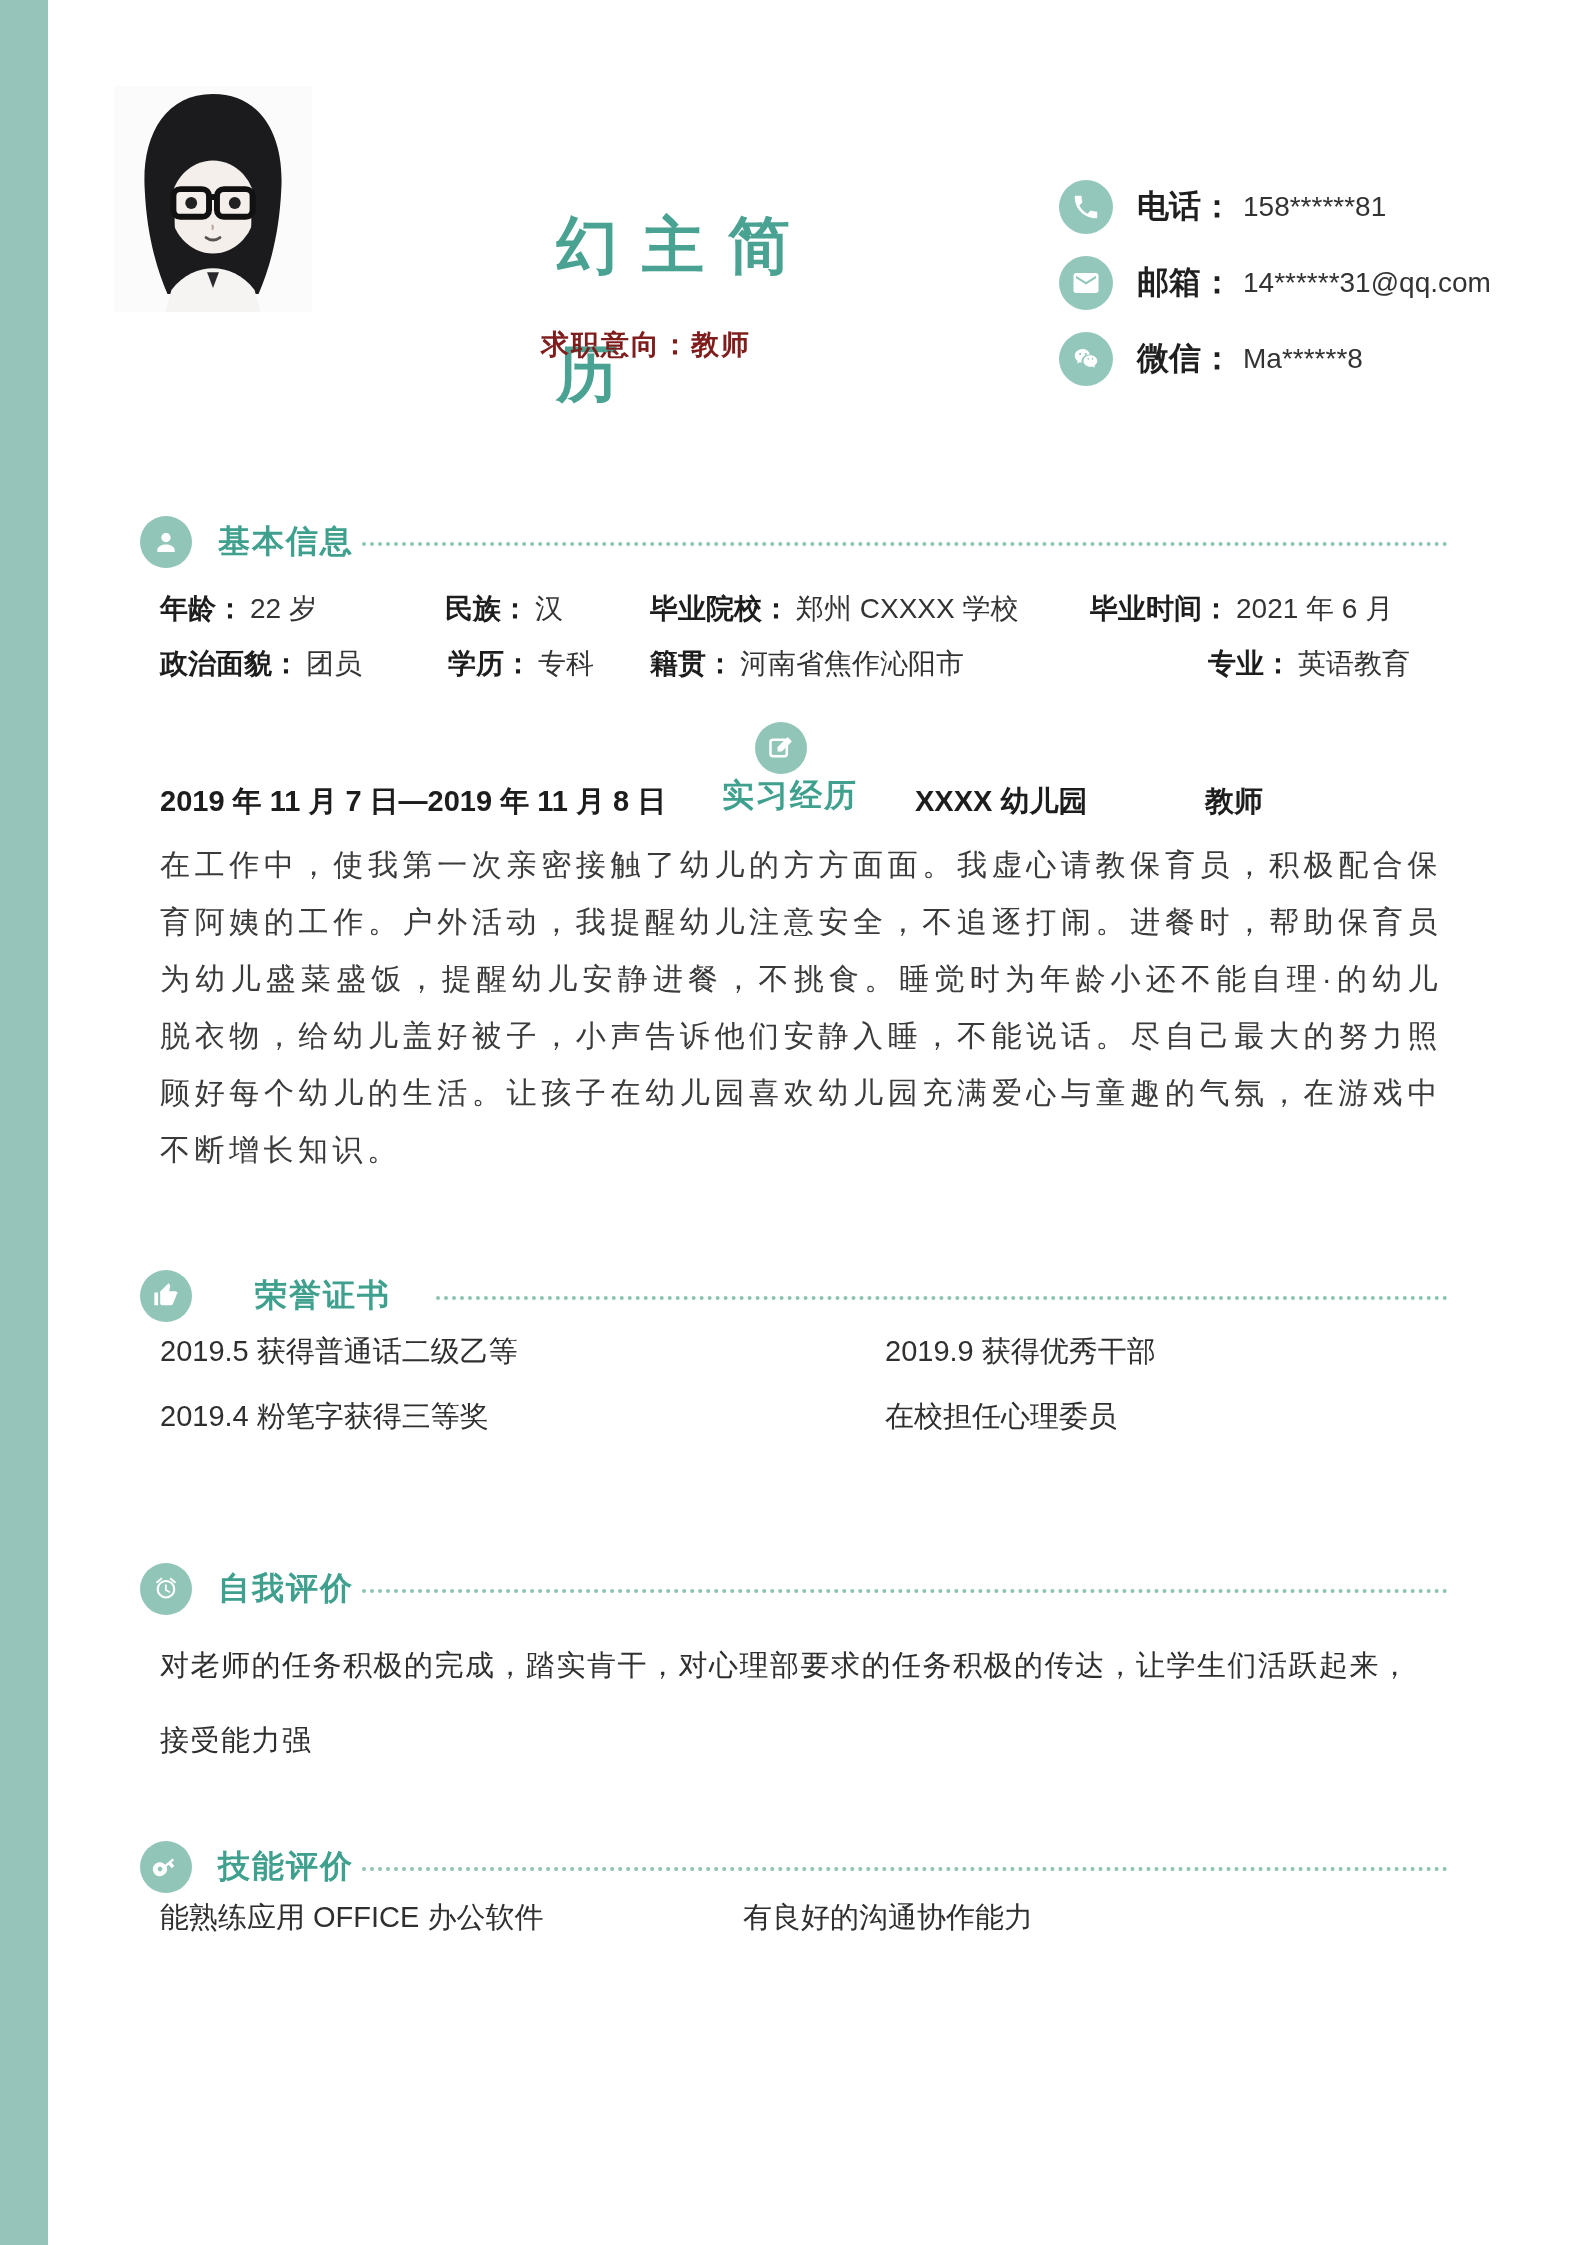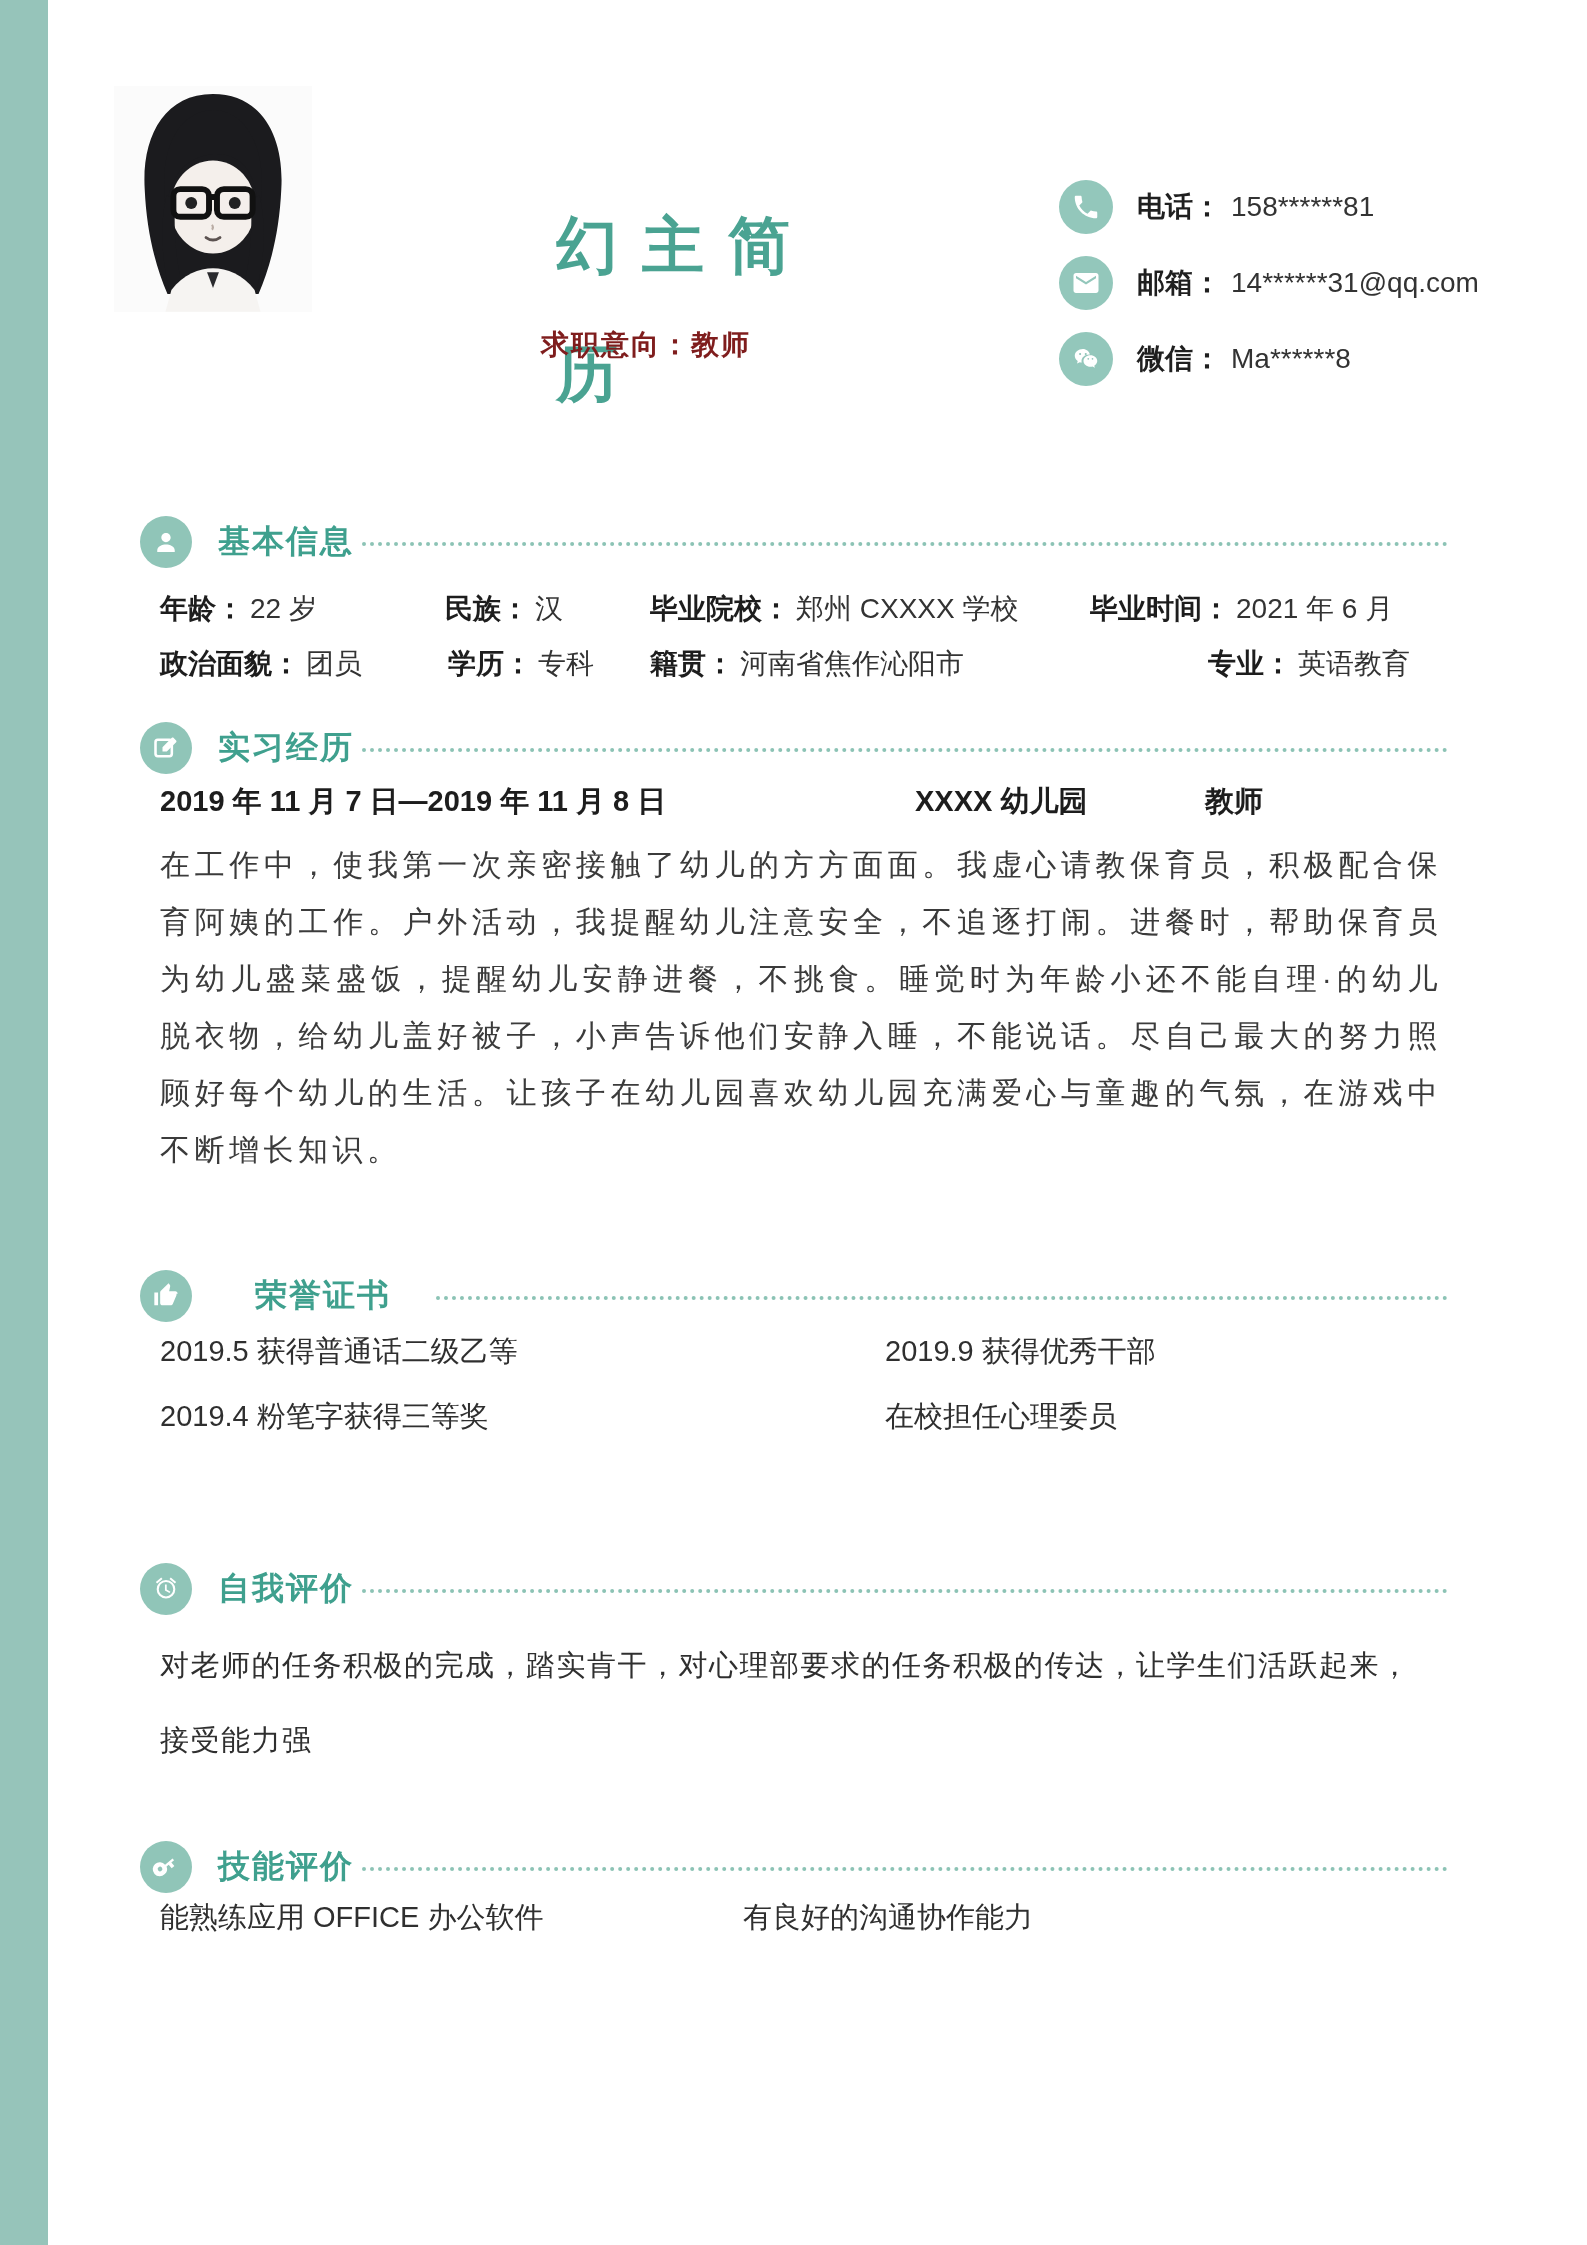--- a/index.html
+++ b/index.html
@@ -15,31 +15,31 @@
     font-family:"DejaVu Serif",serif;font-weight:700;font-size:62px;line-height:128px;
     letter-spacing:24px;color:#4aa392;}
   .job-intent{position:absolute;left:541px;top:326px;z-index:2;
     font-size:28px;font-weight:700;color:#7f1d1d;letter-spacing:2px;}
 
   
   .contact{position:absolute;left:1059px;top:180px;}
   .contact-row{display:flex;align-items:center;height:54px;margin-bottom:22px;}
   .contact-badge{width:54px;height:54px;border-radius:50%;background:#93c7bb;flex:0 0 54px;
     display:flex;align-items:center;justify-content:center;margin-right:24px;}
-  .contact-label{font-size:28px;font-weight:700;color:#1f1f1f;margin-right:10px;white-space:nowrap;}
+  .contact-label{font-size:32px;font-weight:700;color:#1f1f1f;margin-right:10px;white-space:nowrap;}
   .contact-value{font-size:28px;color:#333;white-space:nowrap;}
 
   
   .section-header{position:absolute;left:140px;width:1308px;display:flex;align-items:center;}
   .section-badge{width:52px;height:52px;border-radius:50%;background:#90c5b8;flex:0 0 52px;
     display:flex;align-items:center;justify-content:center;margin-right:26px;}
   .section-title{font-size:32px;font-weight:700;color:#3fa08e;white-space:nowrap;margin-right:8px;letter-spacing:2px;}
   .section-dots{flex:1;height:0;border-top:4px dotted #8cc3b5;margin-top:4px;}
 
-  .hdr-basic{top:516px;justify-content:flex-end;} .hdr-intern{top:722px;} .hdr-honor{top:1270px;gap:37px;}
+  .hdr-basic{top:516px;justify-content:flex-end;} .hdr-intern{top:722px;flex-direction:column;} .hdr-honor{top:1270px;gap:37px;}
   .hdr-self{top:1563px;} .hdr-skill{top:1841px;justify-content:center;}
 
   
   .kv{position:absolute;font-size:28px;color:#333;white-space:nowrap;}
   .kv b{color:#1d1d1d;font-weight:700;margin-right:6px;}
 
   .intern-line{position:absolute;top:782px;font-size:29px;font-weight:700;color:#1d1d1d;white-space:nowrap;}
   .intern-desc{position:absolute;left:160px;top:836px;width:1282px;
     font-size:30px;line-height:57px;letter-spacing:4.5px;color:#3b3b3b;
     text-align:justify;text-justify:inter-character;}

